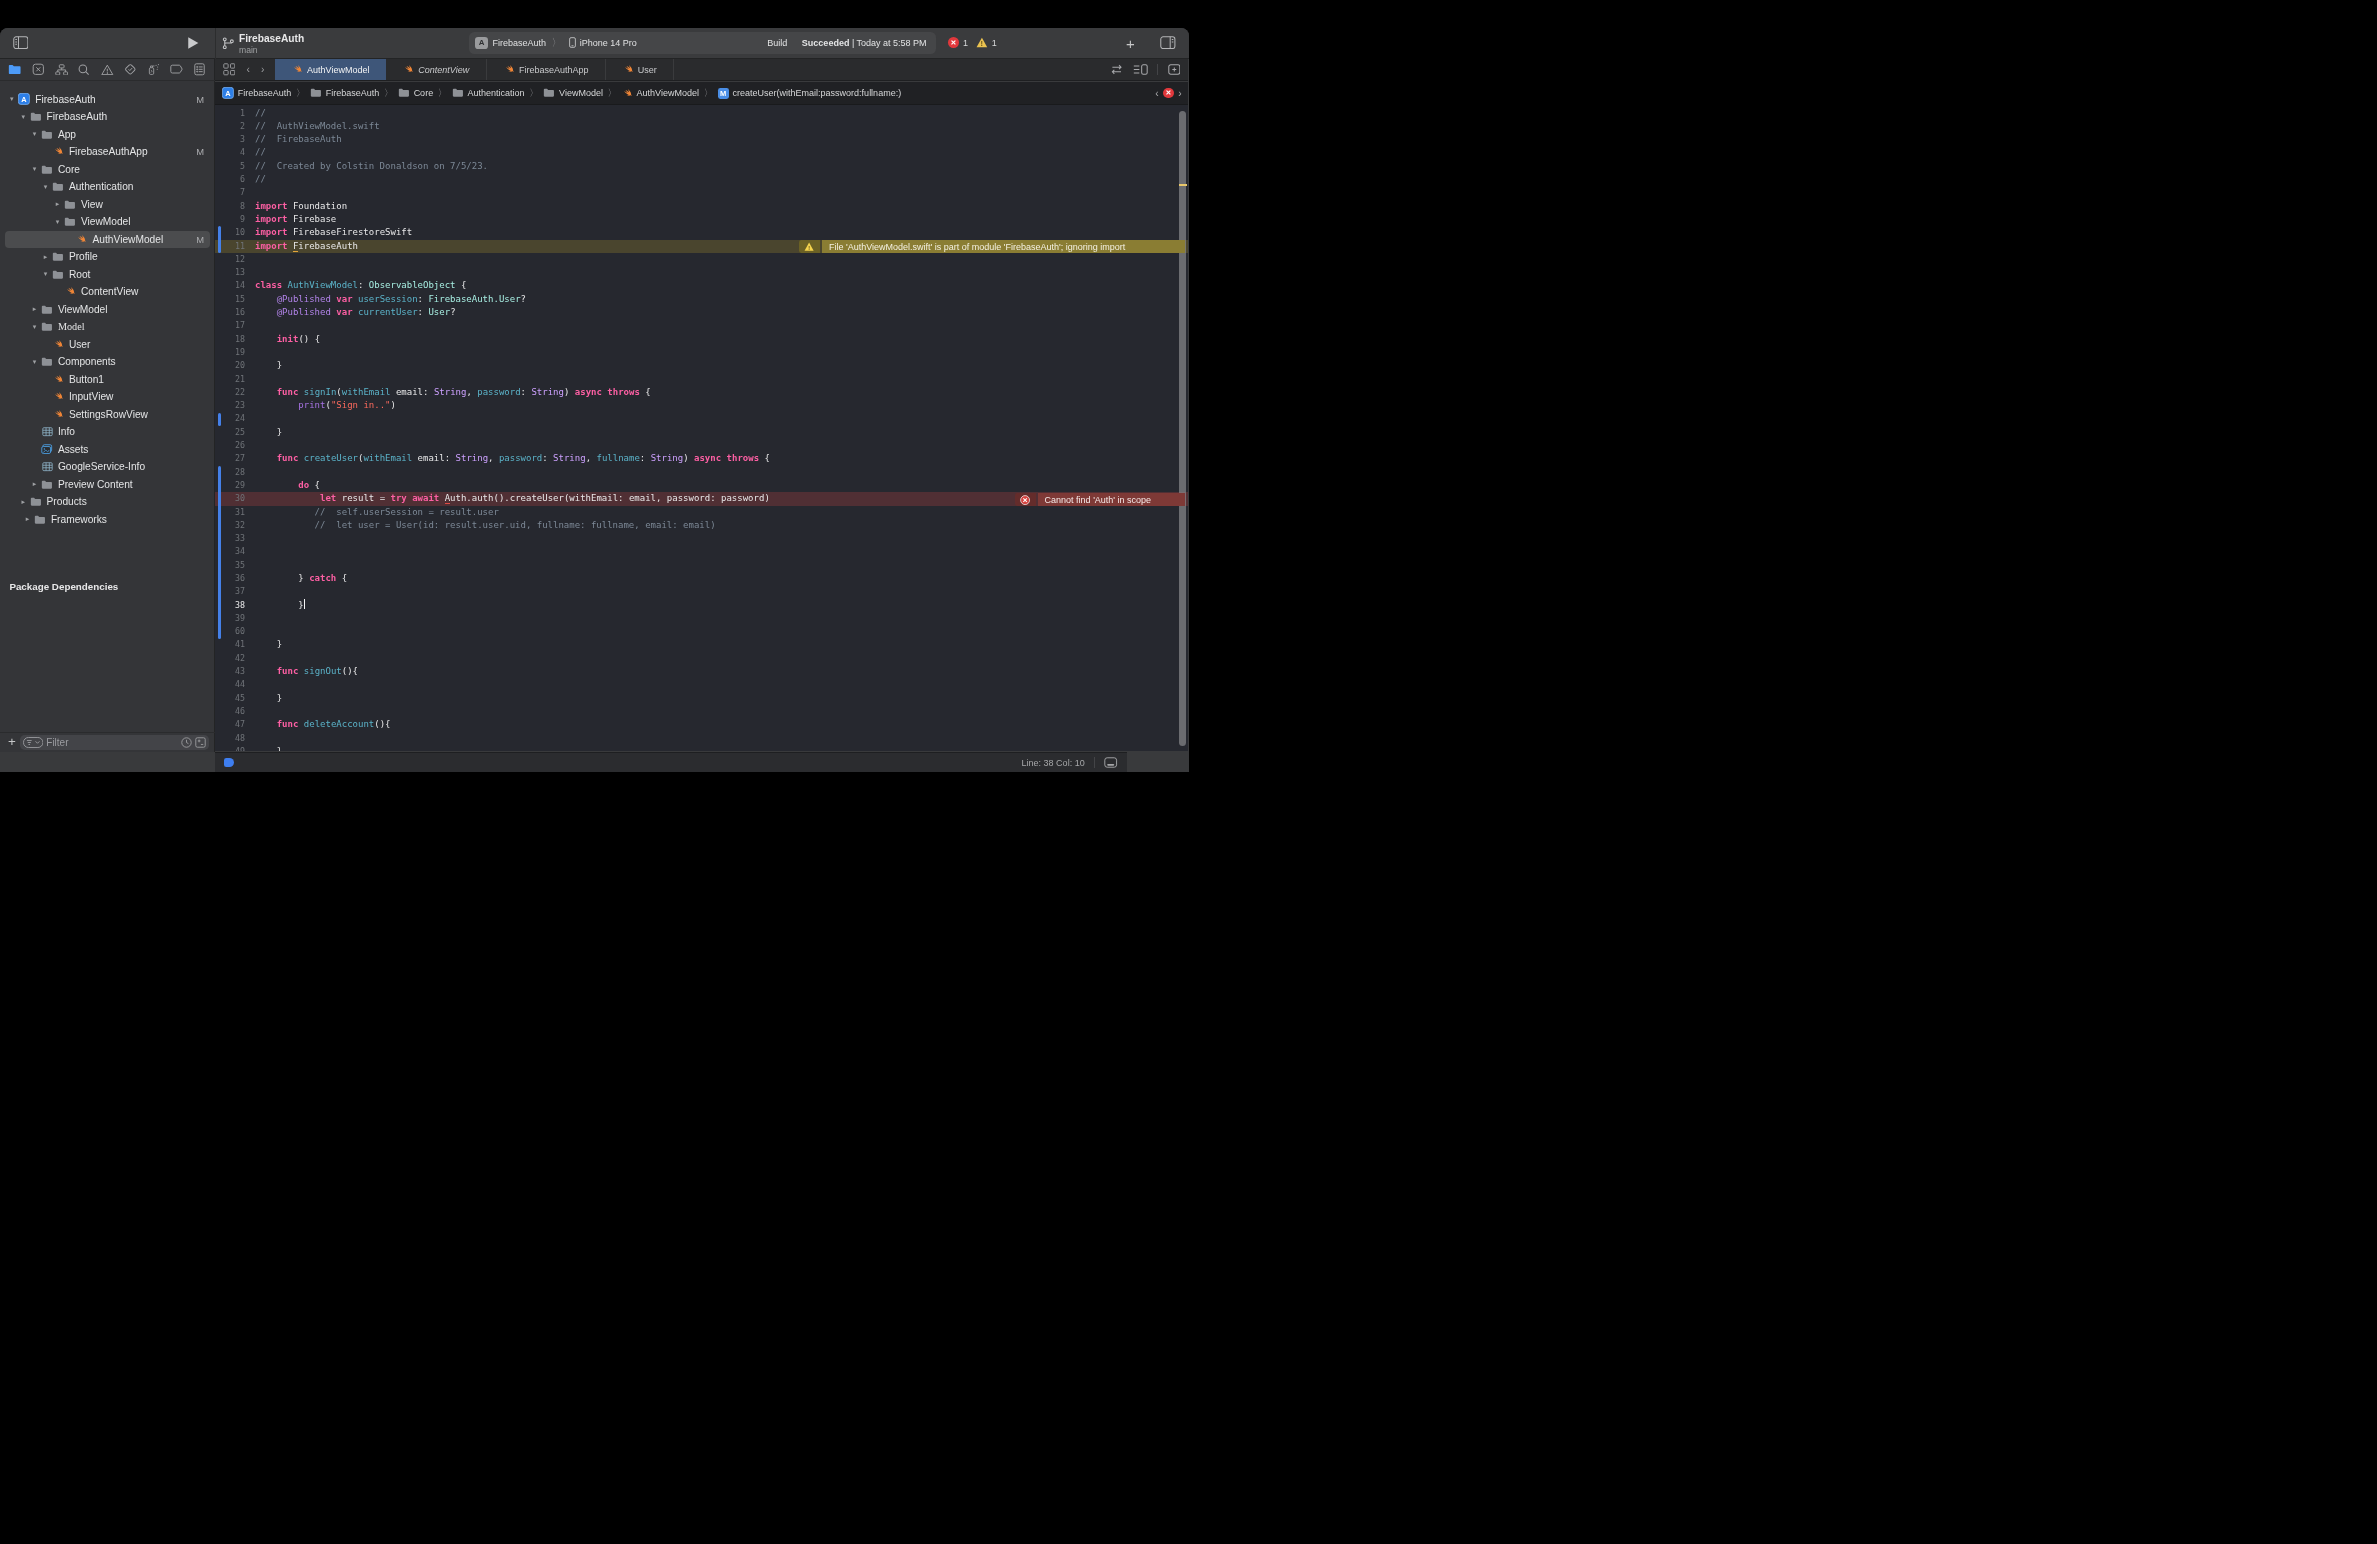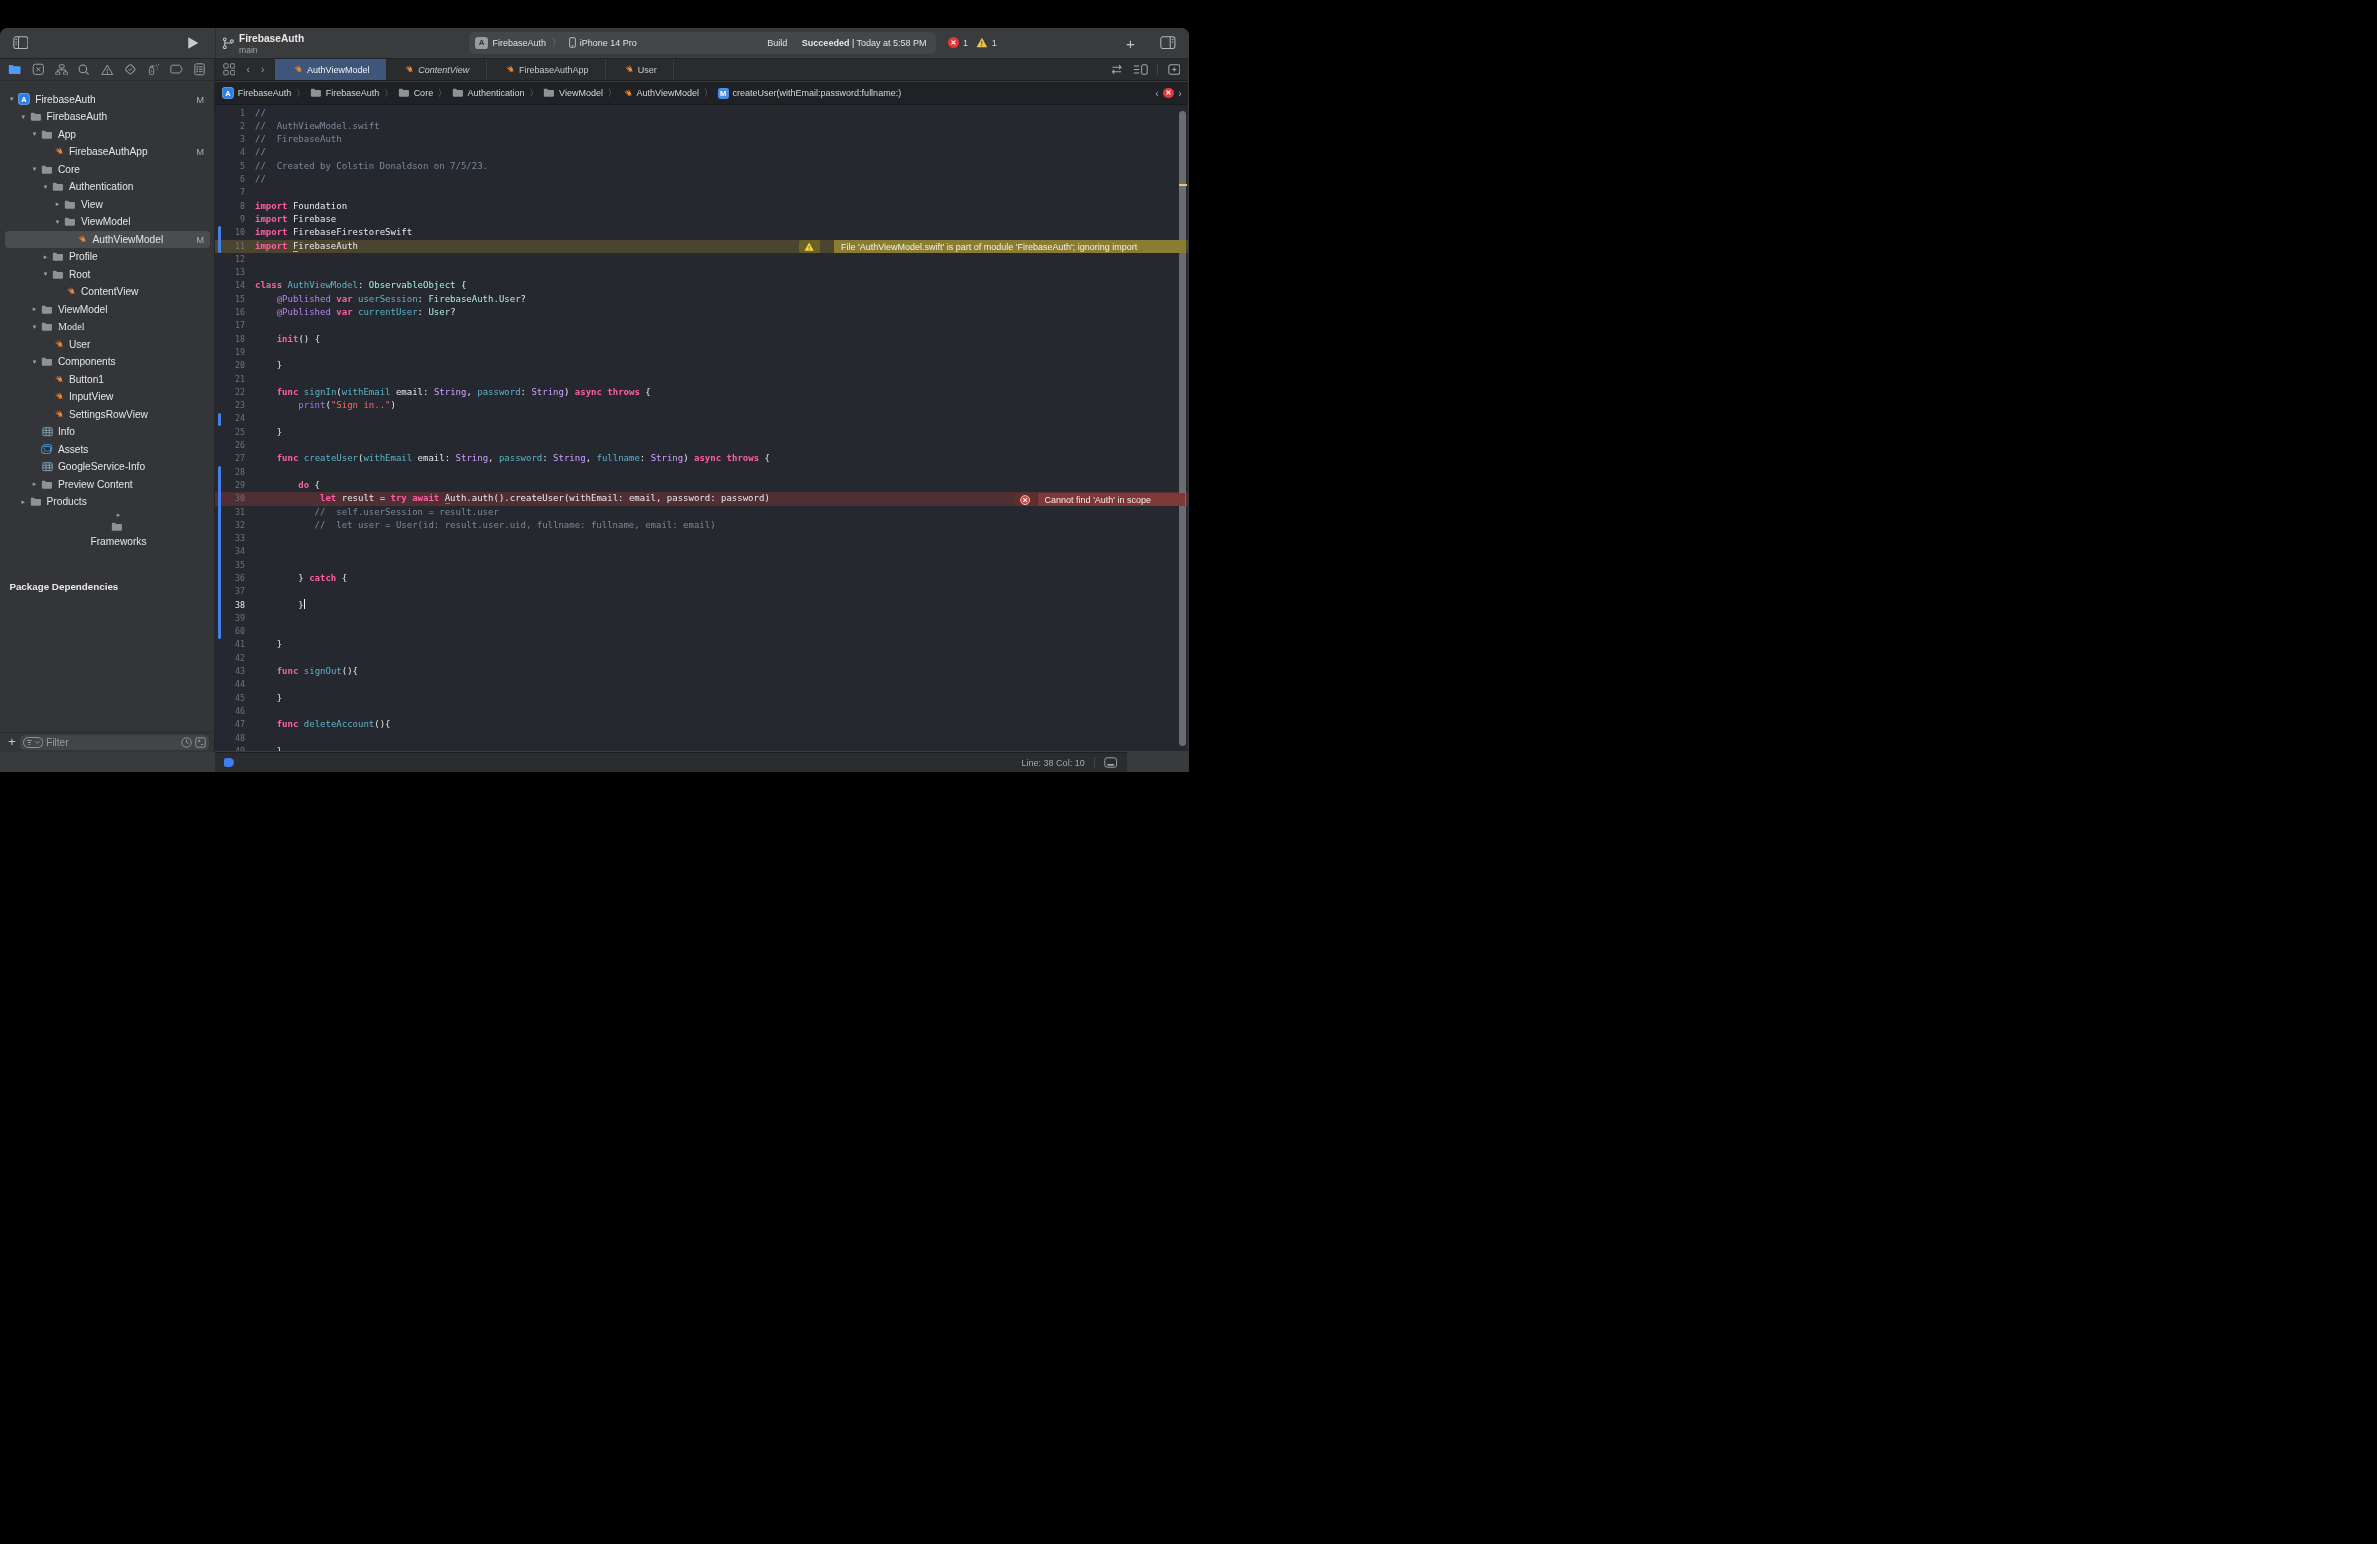--- a/index.html
+++ b/index.html
@@ -99,21 +99,21 @@
   .c-str{color:#FC6A5D;}
   .c-uw{color:#E8E8E9;border-bottom:1.6px solid #E5A53B;}
   .c-ue{color:#E8E8E9;border-bottom:1.6px solid #E04B44;}
   .cursor{display:inline-block;width:1.2px;height:10.2px;background:#F4F5F6;vertical-align:-1.6px;}
   .chbar{position:absolute;left:3.1px;width:3.1px;background:#4480E8;border-radius:1.6px;}
   .banner{position:absolute;height:13.3px;display:flex;align-items:stretch;font-family:"Liberation Sans",sans-serif;font-size:9px;border-radius:2.4px 0 0 2.4px;overflow:hidden;}
   .banner .bicon{display:flex;align-items:center;justify-content:center;width:21px;}
   .banner .btxt{display:flex;align-items:center;padding:0 7px;flex:1;white-space:nowrap;}
   #banner-warn{left:584px;width:386px;}
   #banner-warn .bicon{background:#6B6125;}
-  #banner-warn .btxt{background:#8A7D33;color:#F4F1E2;margin-left:14px;}
+  #banner-warn .btxt{background:#8A7D33;color:#F4F1E2;margin-left:2px;}
   #banner-err{left:800px;width:170px;}
   #banner-err .bicon{background:#642C2B;}
   #banner-err .btxt{background:#7E3936;color:#F6EAE9;margin-left:1.6px;}
   #scrollbar{position:absolute;right:1.6px;top:0;width:7px;height:646px;}
   #sb-thumb{position:absolute;left:0;top:5.5px;width:7px;height:635px;background:#969699;opacity:0.62;border-radius:3.9px;}
   #sb-tick-warn{position:absolute;left:-0.8px;top:79px;width:8.6px;height:2.4px;background:#E8C76B;z-index:2;}
 
   
   #ed-status{position:absolute;left:0;top:693px;width:912px;height:20.4px;background:#2B2C2F;border-top:0.8px solid #1E1F21;display:flex;align-items:center;}
   #blue-blob{width:10.2px;height:9.4px;background:#3E7EF0;border-radius:2.4px 4.7px 4.7px 2.4px;margin-left:8.6px;}
@@ -489,21 +489,21 @@
           </div>
           <div class="trow" style="padding-left: 17.7px;">
             <span class="disc">▸</span>
             <span class="ticon">
               <svg width="11.8" height="9.4" viewBox="0 0 16 13">
                 <path fill="#8E9196" d="M1 2.2C1 1.5 1.5 1 2.2 1h3.2l1.6 1.6h6.8c.7 0 1.2.5 1.2 1.2v7c0 .7-.5 1.2-1.2 1.2H2.2C1.5 12 1 11.5 1 10.8z"></path>
               </svg>
             </span>
             <span>Products</span>
           </div>
-          <div class="trow" style="padding-left: 22px; flex-direction: column;">
+          <div class="trow" style="padding-left: 22px;">
             <span class="disc">▸</span>
             <span class="ticon">
               <svg width="11.8" height="9.4" viewBox="0 0 16 13">
                 <path fill="#8E9196" d="M1 2.2C1 1.5 1.5 1 2.2 1h3.2l1.6 1.6h6.8c.7 0 1.2.5 1.2 1.2v7c0 .7-.5 1.2-1.2 1.2H2.2C1.5 12 1 11.5 1 10.8z"></path>
               </svg>
             </span>
             <span>Frameworks</span>
           </div>
         </div>
       <div id="pkg-header">Package Dependencies</div>

